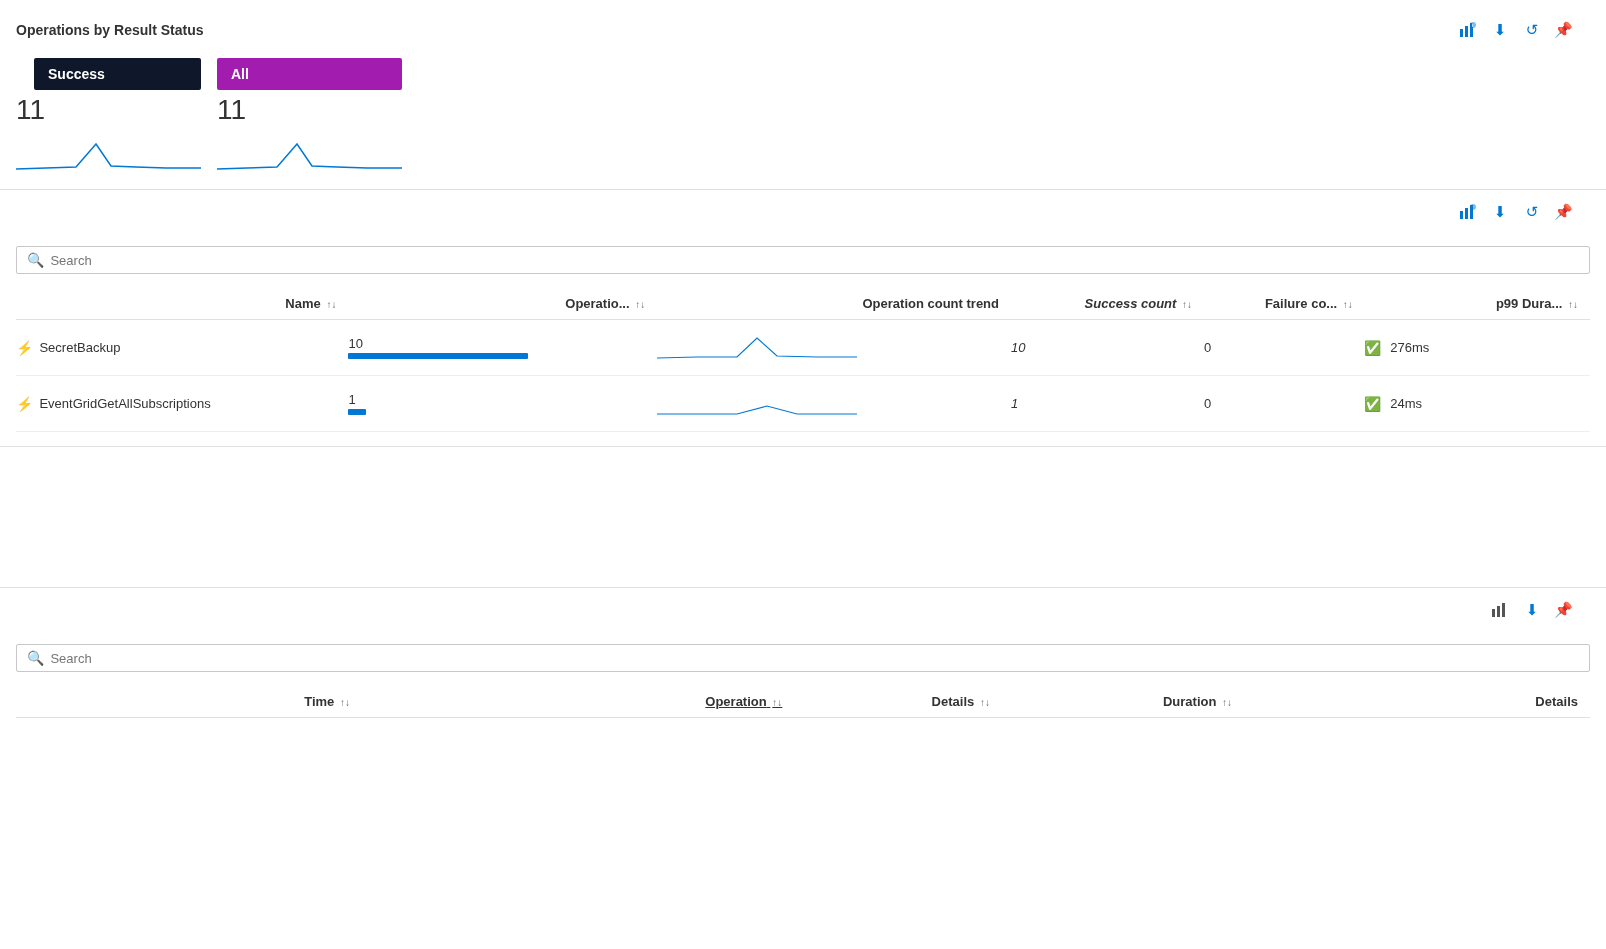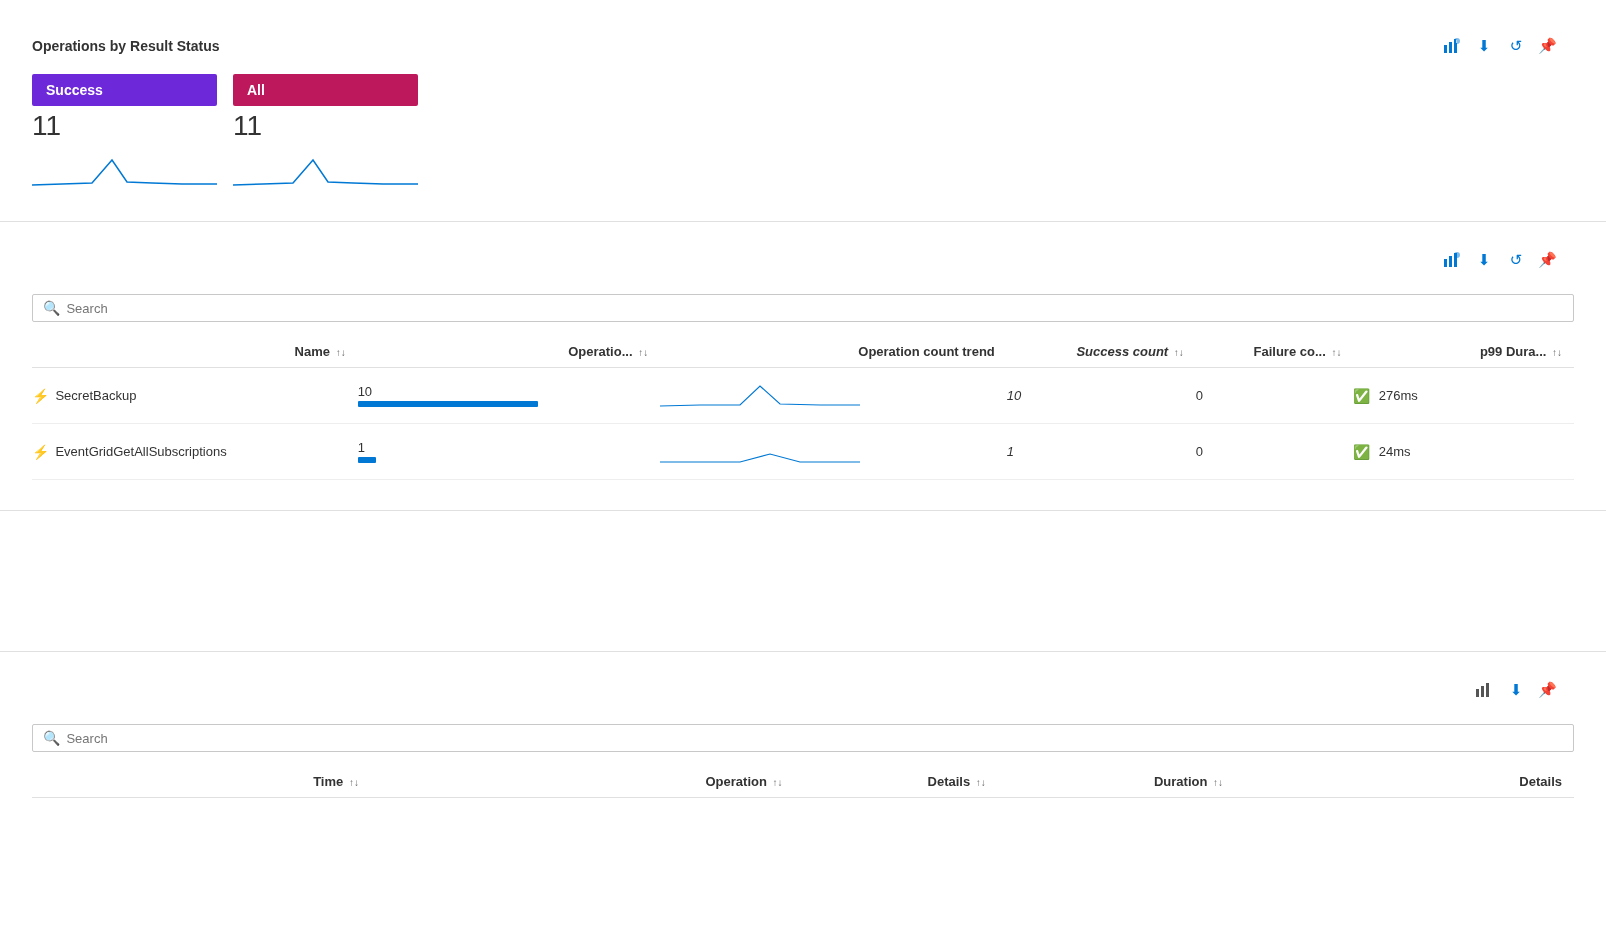--- a/index.html
+++ b/index.html
@@ -5,22 +5,22 @@
     * { box-sizing: border-box; margin: 0; padding: 0; }
     body { font-family: 'Segoe UI', Arial, sans-serif; font-size: 13px; background: #fff; color: #333; }
 
     .toolbar-icons { display: flex; gap: 12px; justify-content: flex-end; padding: 6px 16px; }
     .toolbar-icon { width: 20px; height: 20px; display: flex; align-items: center; justify-content: center; cursor: pointer; color: #0078d4; font-size: 15px; }
 
     
     .status-cards { display: flex; gap: 16px; margin-bottom: 12px; }
     .status-card { min-width: 185px; }
     .status-card-header { padding: 8px 14px; font-size: 14px; font-weight: 600; color: #fff; border-radius: 2px; }
-    .status-card-header.green { background: #6d28d9; }
-    .status-card-header.blue { background: #be185d; }
+    .status-card-header.green { background: #0f172a; margin-left: 18px; }
+    .status-card-header.blue { background: #a21caf; }
     .status-card-count { font-size: 28px; font-weight: 400; color: #333; padding: 4px 0 8px 0; }
     .sparkline { width: 185px; height: 40px; }
 
     
     .search-bar { display: flex; align-items: center; border: 1px solid #c8c8c8; border-radius: 2px; padding: 5px 10px; margin: 10px 0 14px 0; background: #fff; }
     .search-bar input { border: none; outline: none; flex: 1; font-size: 13px; color: #333; }
     .search-icon { color: #aaa; margin-right: 6px; font-size: 14px; }
 
     
     .data-table { width: 100%; border-collapse: collapse; }
@@ -42,21 +42,21 @@
     .bar { height: 6px; background: #0078d4; border-radius: 1px; }
 
     .trend-svg { width: 200px; height: 32px; }
 
     .check-green { color: #107c10; font-size: 14px; margin-right: 4px; }
     .duration-cell { display: flex; align-items: center; gap: 4px; }
 
     .view-details-link { color: #0078d4; cursor: pointer; text-decoration: none; display: flex; align-items: center; gap: 4px; }
     .search-detail-icon { font-size: 13px; color: #0078d4; }
 
-    .panel { padding: 16px; }
+    .panel { padding: 0; }
     .panel-top { padding: 14px 16px 0 16px; }
     .panel-middle { padding: 0 16px 14px 16px; }
 
     .divider { border: none; border-top: 1px solid #e0e0e0; margin: 0; }
   </style>
 </head>
 <body>
 
 <div class="panel">
   <div class="panel-top">
@@ -241,21 +241,21 @@
       <input type="text" placeholder="Search" style="">
     </div>
 
     <table class="data-table">
       <thead>
         <tr>
           <th style="width:200px;">
             <span>Time</span>
             <span class="sort-icon">↑↓</span>
           </th>
-          <th style="width:250px;">
+          <th style="width:250px;text-decoration:underline;">
             <span>Operation</span>
             <span class="sort-icon">↑↓</span>
           </th>
           <th style="width:120px;">
             <span>Details</span>
             <span class="sort-icon">↑↓</span>
           </th>
           <th style="width:140px;">
             <span>Duration</span>
             <span class="sort-icon">↑↓</span>

